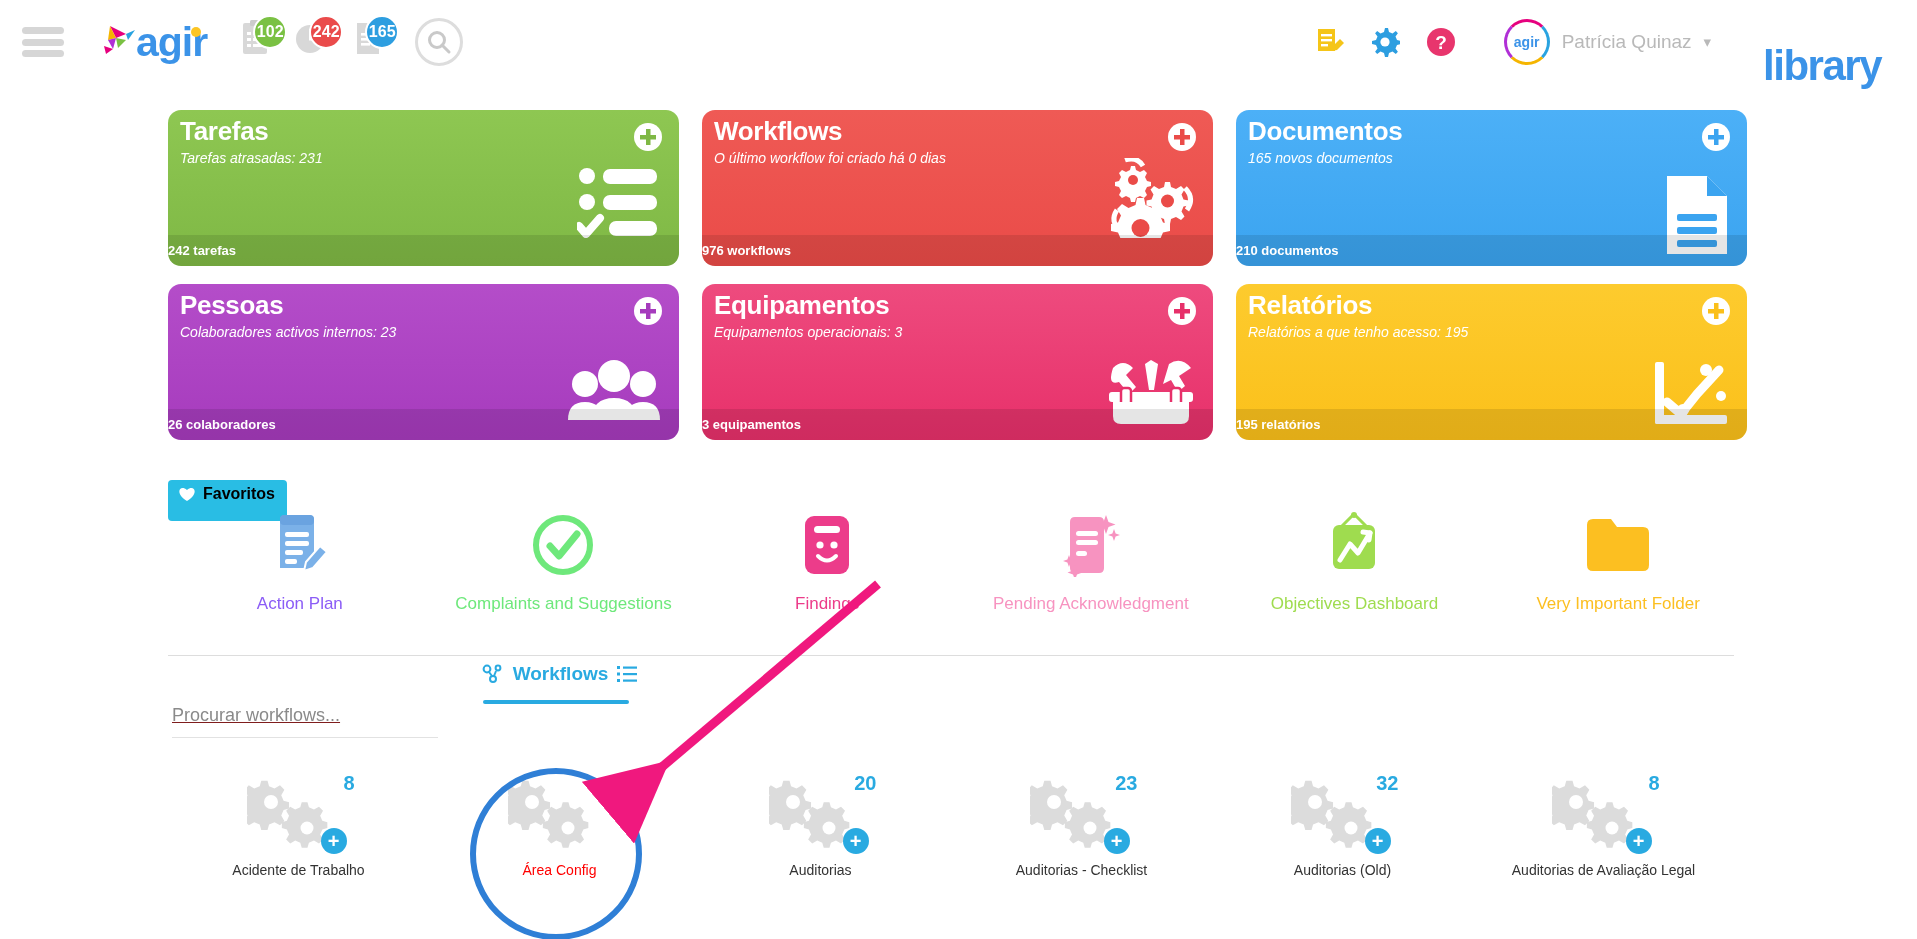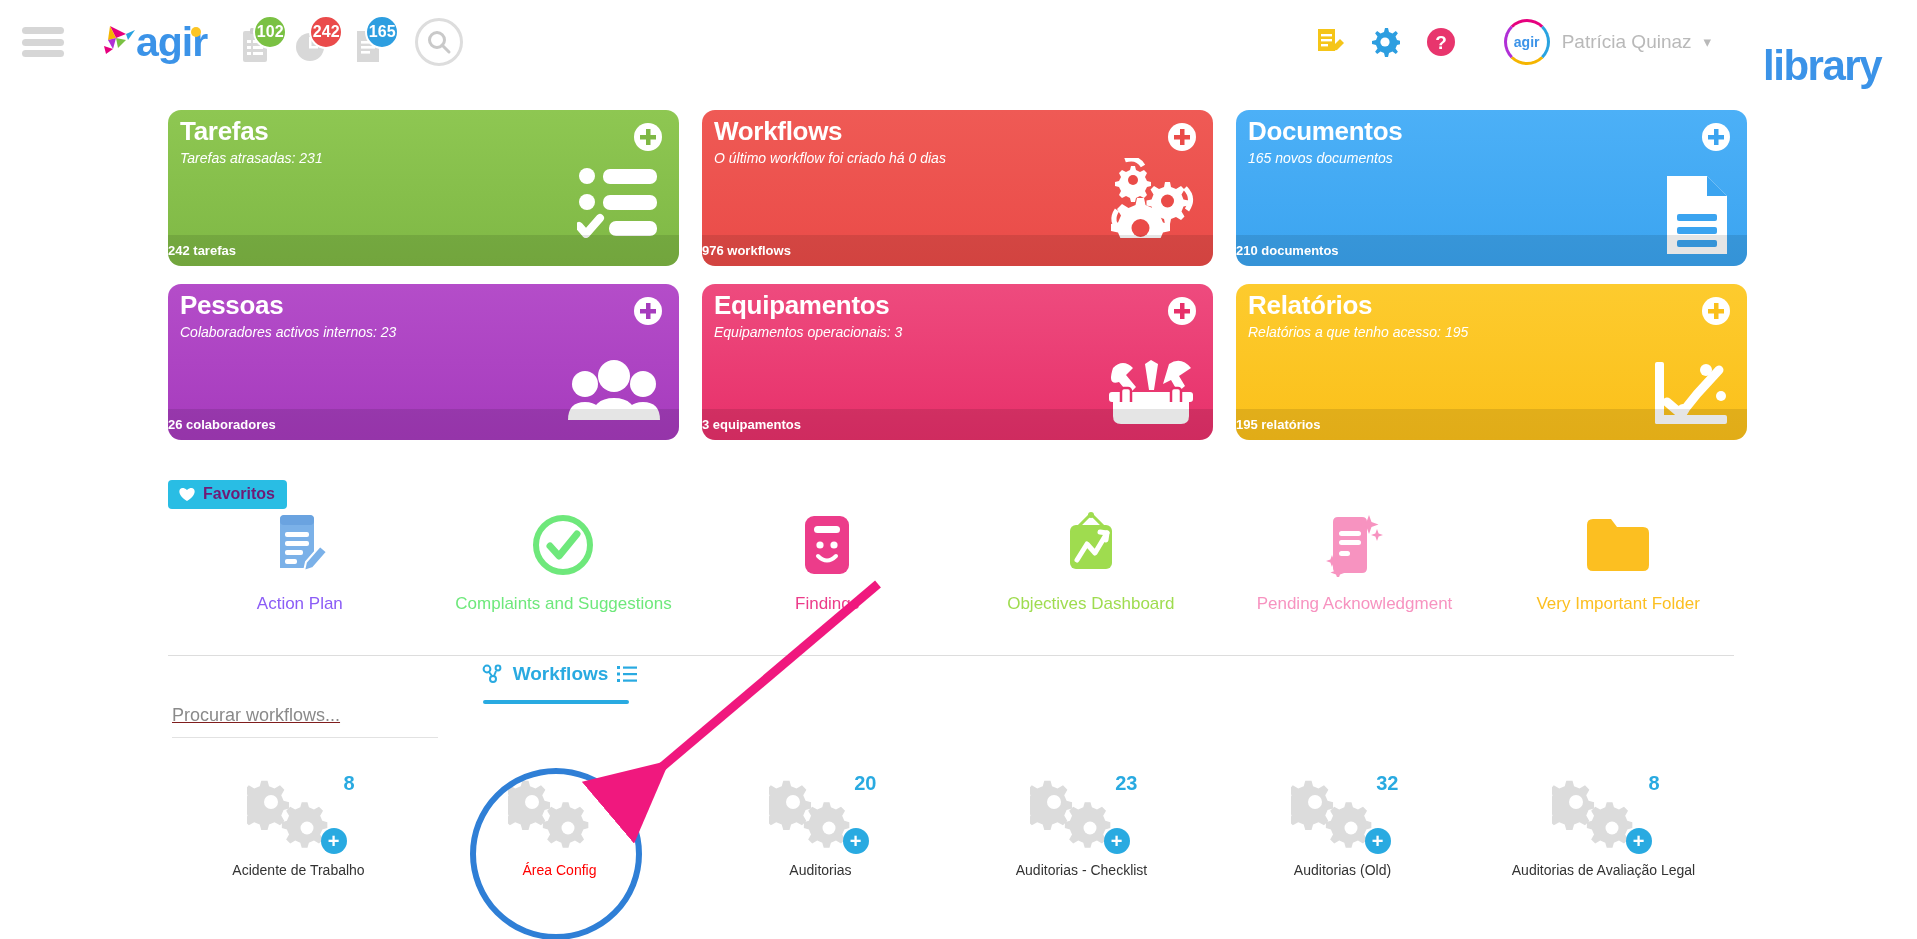--- a/index.html
+++ b/index.html
@@ -23,21 +23,21 @@
     width: 42px; height: 30px;
     display: flex; flex-direction: column; justify-content: space-between;
     cursor: pointer;
   }
   .hamburger span { display: block; height: 7px; border-radius: 4px; background: #d6d6d6; }
 
   .brand-logo { margin-left: 38px; display: flex; align-items: center; }
   .brand-word { font-size: 41px; font-weight: bold; color: #3b93e8; letter-spacing: -1px; line-height: 1; }
 
   .notif-group { margin-left: 32px; display: flex; align-items: center; gap: 10px; }
-  .notif { position: relative; width: 46px; height: 46px; display:flex; align-items:flex-end; justify-content:center; cursor:pointer;}
+  .notif { position: relative; width: 46px; height: 46px; display:flex; align-items:flex-start; justify-content:center; cursor:pointer;}
   .notif .badge {
     position: absolute; top: -4px; right: -8px;
     min-width: 34px; height: 34px; border-radius: 50%;
     color: #fff; font-size: 16px; font-weight: bold;
     display: flex; align-items: center; justify-content: center;
     border: 2px solid #fff;
   }
   .search-circle {
     margin-left: 24px;
     width: 48px; height: 48px; border-radius: 50%;
@@ -93,23 +93,23 @@
   .card-foot span { margin-left: 0; font-size: 13px; font-weight: bold; }
   .card-plus {
     position: absolute; right: 16px; top: 12px;
     width: 30px; height: 30px; cursor: pointer;
   }
   .card-art { position: absolute; right: 18px; bottom: 28px; opacity: 1; }
 
   
   .fav-badge {
     position: absolute; left: 168px; top: 480px;
-    background: #29bde4; color: #701a75;
+    background: #29bde4; color: #000000;
     border-radius: 4px;
-    padding: 5px 12px 6px 10px;
+    padding: 5px 12px 18px 10px;
     font-size: 16px; font-weight: bold;
     display: flex; align-items: center; gap: 7px;
     cursor: pointer;
   }
   .fav-grid {
     position: absolute; left: 168px; top: 512px;
     width: 1582px;
     display: grid; grid-template-columns: repeat(6, 1fr);
   }
   .fav-item { display: flex; flex-direction: column; align-items: center; cursor: pointer; }
@@ -473,49 +473,49 @@
         <circle cx="17" cy="31" r="3.6" fill="#fff"></circle>
         <circle cx="31" cy="31" r="3.6" fill="#fff"></circle>
         <path d="M15 42 q9 9 18 0" stroke="#fff" stroke-width="4" fill="none" stroke-linecap="round"></path>
       </svg>
     </div>
     <div class="fav-label" style="color:#ec3c8a">Findings</div>
   </div>
 
   <div class="fav-item">
     <div class="fav-icon">
-      <svg width="62" height="66" viewBox="0 0 62 66">
-        <path d="M31 2 l-12 12 M31 2 l12 12" stroke="#9fdc4f" stroke-width="3" fill="none"></path>
-        <circle cx="31" cy="3" r="3" fill="#9fdc4f"></circle>
-        <rect x="10" y="13" width="42" height="44" rx="6" fill="#9fdc4f"></rect>
-        <path d="M17 48 l10 -16 l8 9 l12 -20" stroke="#fff" stroke-width="5" fill="none" stroke-linecap="round" stroke-linejoin="round"></path>
-        <path d="M40 20 l7 1 l-1 7" stroke="#fff" stroke-width="5" fill="none" stroke-linecap="round" stroke-linejoin="round"></path>
-      </svg>
-    </div>
-    <div class="fav-label" style="color:#9fdc4f">Objectives Dashboard</div>
-  </div>
-
-  <div class="fav-item">
-    <div class="fav-icon">
       <svg width="60" height="64" viewBox="0 0 60 64">
         <path d="M14 4 h24 q5 0 5 5 v46 q0 5-5 5 h-24 q-5 0-5-5 v-46 q0-5 5-5 z" fill="#f793c0"></path>
         <rect x="15" y="18" width="22" height="5" rx="2.5" fill="#fff"></rect>
         <rect x="15" y="27" width="22" height="5" rx="2.5" fill="#fff"></rect>
         <rect x="15" y="38" width="11" height="5" rx="2.5" fill="#fff"></rect>
         <path d="M45 2 l2.5 7 l7 2.5 l-7 2.5 l-2.5 7 l-2.5-7 l-7-2.5 l7-2.5 z" fill="#f793c0"></path>
         <path d="M53 16 l1.6 4.4 l4.4 1.6 l-4.4 1.6 l-1.6 4.4 l-1.6-4.4 l-4.4-1.6 l4.4-1.6 z" fill="#f793c0"></path>
         <path d="M8 42 l1.6 4.4 l4.4 1.6 l-4.4 1.6 l-1.6 4.4 l-1.6-4.4 l-4.4-1.6 l4.4-1.6 z" fill="#f793c0"></path>
         <path d="M14 52 l2 5.5 l5.5 2 l-5.5 2 l-2 5.5 l-2-5.5 l-5.5-2 l5.5-2 z" fill="#f793c0"></path>
       </svg>
     </div>
     <div class="fav-label" style="color:#f793c0">Pending Acknowledgment</div>
   </div>
 
   <div class="fav-item">
     <div class="fav-icon">
+      <svg width="62" height="66" viewBox="0 0 62 66">
+        <path d="M31 2 l-12 12 M31 2 l12 12" stroke="#9fdc4f" stroke-width="3" fill="none"></path>
+        <circle cx="31" cy="3" r="3" fill="#9fdc4f"></circle>
+        <rect x="10" y="13" width="42" height="44" rx="6" fill="#9fdc4f"></rect>
+        <path d="M17 48 l10 -16 l8 9 l12 -20" stroke="#fff" stroke-width="5" fill="none" stroke-linecap="round" stroke-linejoin="round"></path>
+        <path d="M40 20 l7 1 l-1 7" stroke="#fff" stroke-width="5" fill="none" stroke-linecap="round" stroke-linejoin="round"></path>
+      </svg>
+    </div>
+    <div class="fav-label" style="color:#9fdc4f">Objectives Dashboard</div>
+  </div>
+
+  <div class="fav-item">
+    <div class="fav-icon">
       <svg width="66" height="56" viewBox="0 0 66 56">
         <path d="M2 8 q0-6 6-6 h18 l6 8 h26 q6 0 6 6 v32 q0 6-6 6 h-50 q-6 0-6-6 z" fill="#fcbf21"></path>
       </svg>
     </div>
     <div class="fav-label" style="color:#fcbf21">Very Important Folder</div>
   </div>
 </div>
 
 <div class="divider"></div>
 

